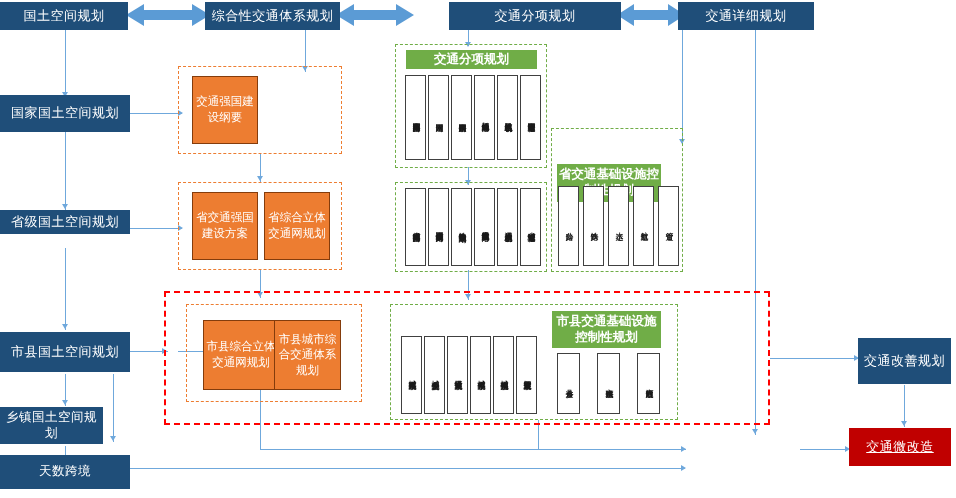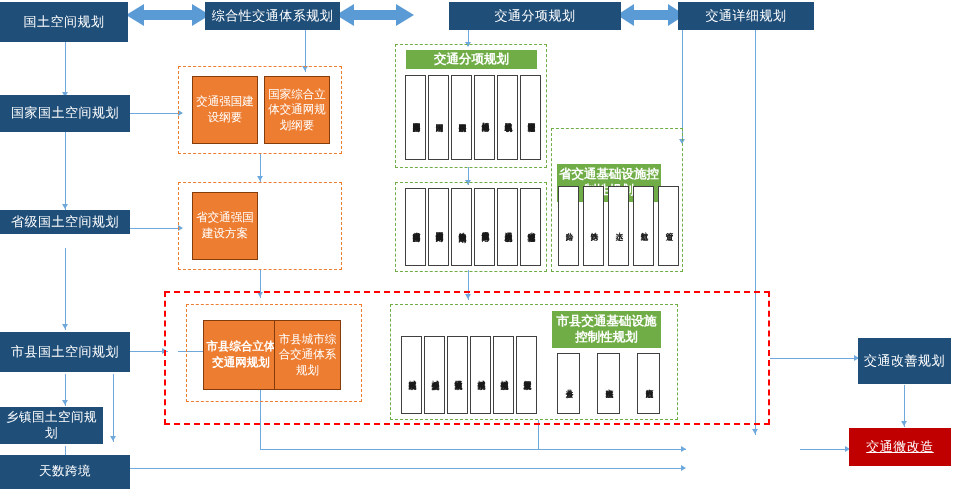--- a/index.html
+++ b/index.html
@@ -207,21 +207,21 @@
     <svg width="78" height="26" viewBox="0 0 78 26">
       <polygon points="0,13 18,2 18,8 60,8 60,2 78,13 60,24 60,18 18,18 18,24" fill="#5B9BD5"></polygon>
     </svg>
   </div>
   <div class="dbl" style="left:617px;top:2px;width:68px;">
     <svg width="68" height="26" viewBox="0 0 68 26">
       <polygon points="0,13 17,2 17,8 51,8 51,2 68,13 51,24 51,18 17,18 17,24" fill="#5B9BD5"></polygon>
     </svg>
   </div>
 
-  <div class="node blue" style="left:0px;top:2px;width:128px;height:40px;">
+  <div class="node blue" style="left:0px;top:2px;width:128px;height:28px;">
     <span>国土空间规划</span>
   </div>
   <div class="node blue" style="left:205px;top:2px;width:135px;height:28px;">
     <span>综合性交通体系规划</span>
   </div>
   <div class="node blue" style="left:449px;top:2px;width:172px;height:28px;">
     <span>交通分项规划</span>
   </div>
   <div class="node blue" style="left:678px;top:2px;width:136px;height:28px;">
     <span>交通详细规划</span>
@@ -240,33 +240,33 @@
     <span>乡镇国土空间规划</span>
   </div>
   <div class="node blue small" style="left:0px;top:455px;width:130px;height:34px;">
     <span>天数跨境</span>
   </div>
 
   <div class="node dash-orange" style="left:178px;top:66px;width:164px;height:88px;"></div>
   <div class="node orange" style="left:192px;top:76px;width:66px;height:68px;">
     <span>交通强国建设纲要</span>
   </div>
-  <div class="node orange" style="left:264px;top:76px;width:66px;height:68px;">
-    <span>国家综合立体交通网规划纲要</span>
-  </div>
 
   <div class="node dash-orange" style="left:178px;top:182px;width:164px;height:88px;"></div>
   <div class="node orange" style="left:192px;top:192px;width:66px;height:68px;">
     <span>省交通强国建设方案</span>
   </div>
+  <div class="node orange" style="left:264px;top:192px;width:66px;height:68px;">
+    <span>省综合立体交通网规划</span>
+  </div>
 
   <div class="node dash-red" style="left:164px;top:291px;width:606px;height:134px;"></div>
 
   <div class="node dash-orange" style="left:186px;top:304px;width:176px;height:98px;"></div>
-  <div class="node orange" style="left:203px;top:320px;width:76px;height:70px;font-weight:bold;">
+  <div class="node orange" style="left:203px;top:320px;width:76px;height:70px;">
     <span>市县综合立体交通网规划</span>
   </div>
   <div class="node orange" style="left:274px;top:320px;width:67px;height:70px;">
     <span>市县城市综合交通体系规划</span>
   </div>
 
   <div class="node dash-green" style="left:395px;top:44px;width:152px;height:124px;"></div>
   <div class="node greenbar" style="left:406px;top:50px;width:131px;height:19px;">
     <span>交通分项规划</span>
   </div>

